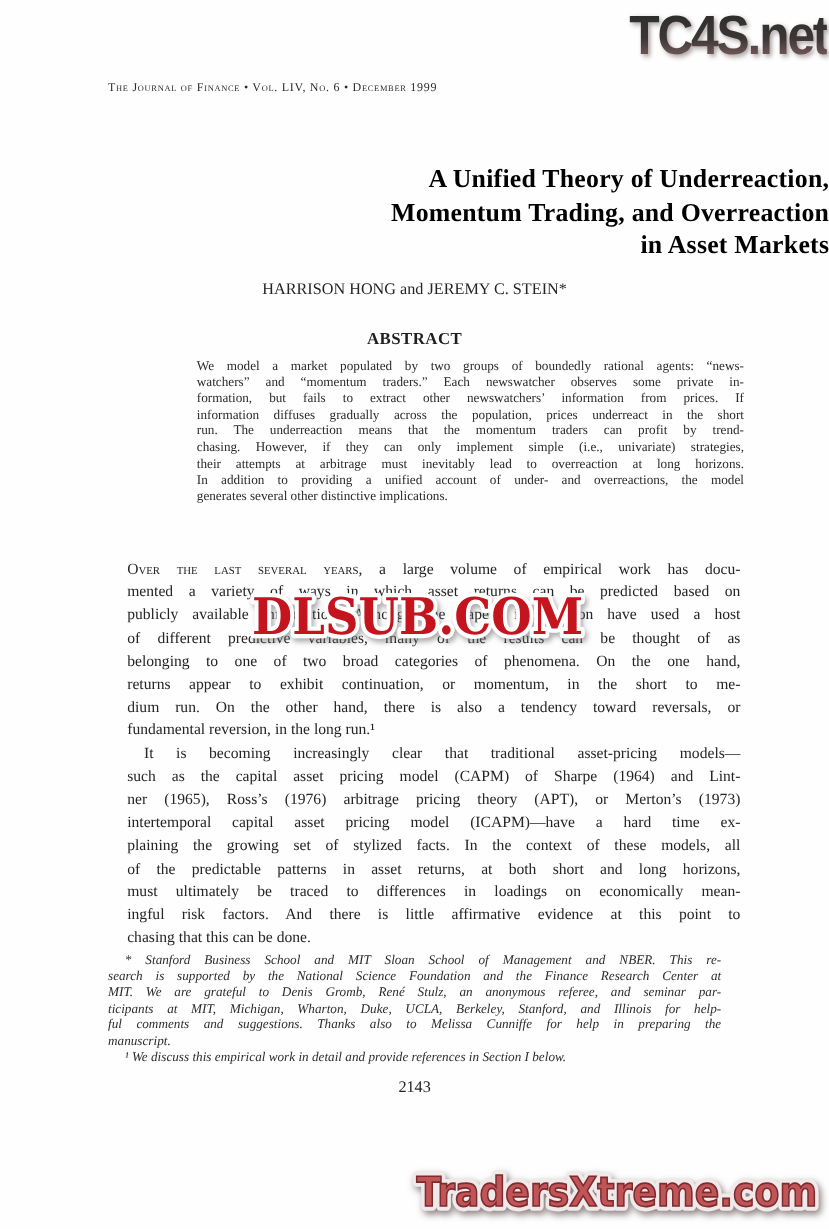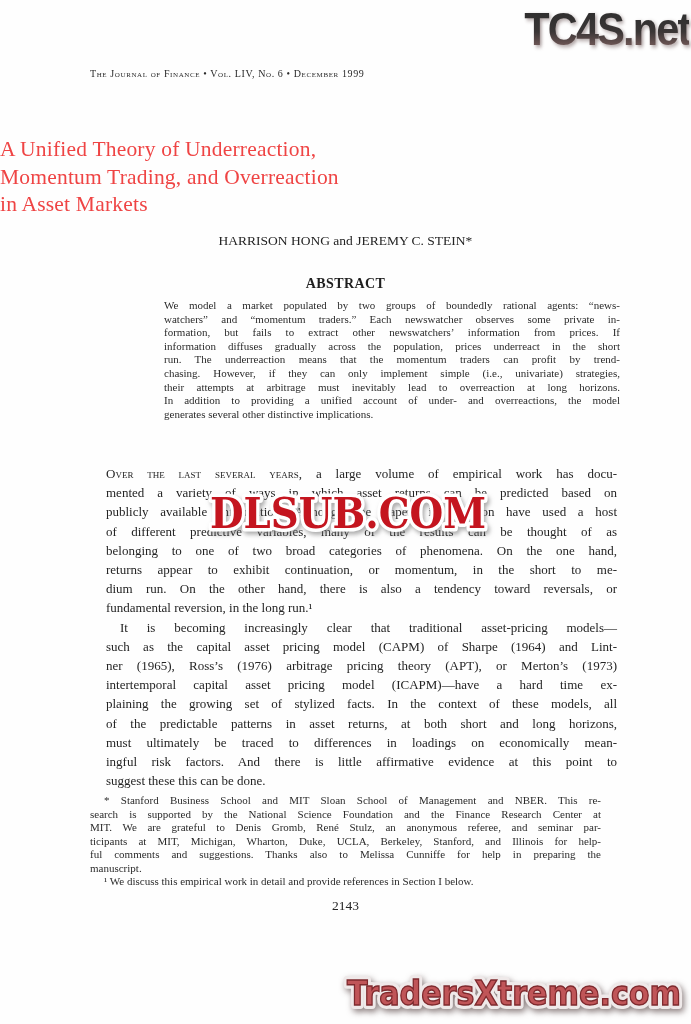--- a/index.html
+++ b/index.html
@@ -43,26 +43,26 @@
     filter: drop-shadow(2px 2px 2px rgba(70,45,45,0.45));
     white-space: nowrap;
   }
 
   .title {
     position: absolute;
     top: 136px;
     left: 0;
     width: 100%;
     margin: 0;
-    text-align: left;
+    text-align: right;
     font-size: 21.5px;
-    font-weight: 400;
+    font-weight: 700;
     line-height: 27.5px;
     letter-spacing: 0.2px;
-    color: #ef4444;
+    color: #000000;
   }
   .title span { display: block; }
 
   .authors {
     position: absolute;
     top: 233px;
     left: 0;
     width: 100%;
     text-align: center;
     font-size: 13.5px;
@@ -105,20 +105,21 @@
   .indent-first .tline:first-child { text-indent: 14px; }
 
   .footnotes {
     position: absolute;
     left: 90px;
     top: 794px;
     width: 511px;
     font-size: 11px;
     line-height: 13.5px;
     color: #2b2b2b;
+    font-style: italic;
   }
 
   .page-number {
     position: absolute;
     top: 898px;
     left: 0;
     width: 100%;
     text-align: center;
     font-size: 13.5px;
     color: #242424;
@@ -180,21 +181,21 @@
     </div>
     <div class="indent-first">
         <div class="tline">It is becoming increasingly clear that traditional asset-pricing models—</div>
         <div class="tline">such as the capital asset pricing model (CAPM) of Sharpe (1964) and Lint-</div>
         <div class="tline">ner (1965), Ross’s (1976) arbitrage pricing theory (APT), or Merton’s (1973)</div>
         <div class="tline">intertemporal capital asset pricing model (ICAPM)—have a hard time ex-</div>
         <div class="tline">plaining the growing set of stylized facts. In the context of these models, all</div>
         <div class="tline">of the predictable patterns in asset returns, at both short and long horizons,</div>
         <div class="tline">must ultimately be traced to differences in loadings on economically mean-</div>
         <div class="tline">ingful risk factors. And there is little affirmative evidence at this point to</div>
-        <div class="tline tlast">suggest these this can be done.</div>
+        <div class="tline tlast">chasing that this can be done.</div>
       </div>
   </div>
 
   <svg class="wm-mid" width="292" height="58" viewBox="0 0 292 58">
     <text x="146" y="44" text-anchor="middle" font-family="DejaVu Serif, serif" font-weight="bold" font-size="42" fill="#c4151f" stroke="#ffffff" stroke-width="7" paint-order="stroke" stroke-linejoin="round" textLength="276" lengthAdjust="spacingAndGlyphs">DLSUB.COM</text>
   </svg>
 
   <div class="footnotes">
     <div class="indent-first">
         <div class="tline">* Stanford Business School and MIT Sloan School of Management and NBER. This re-</div>

